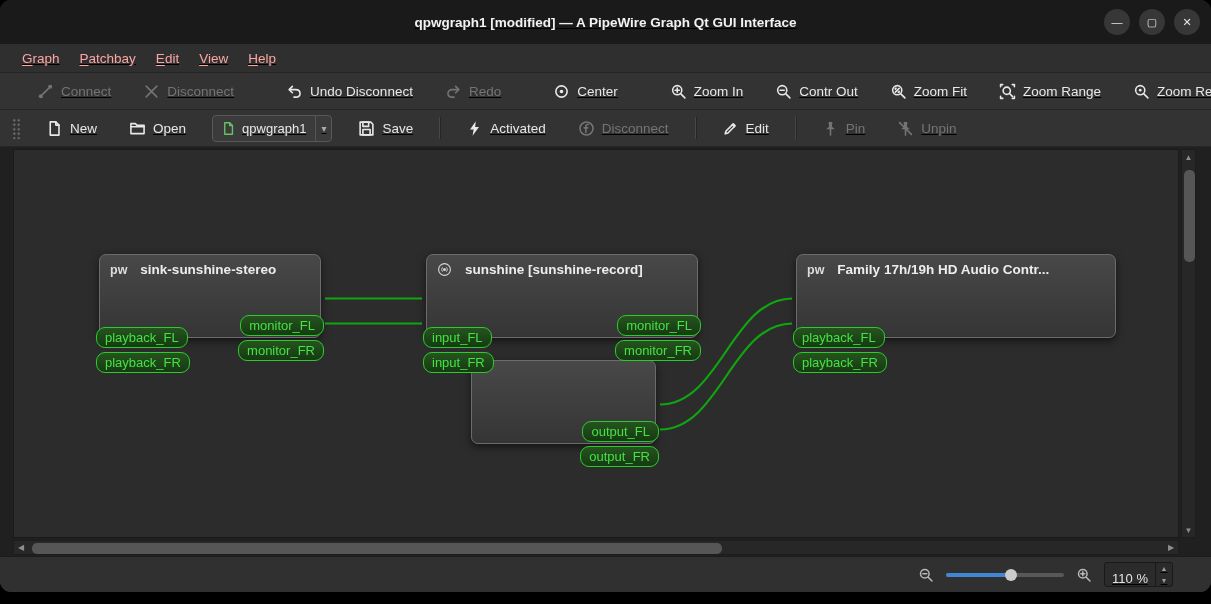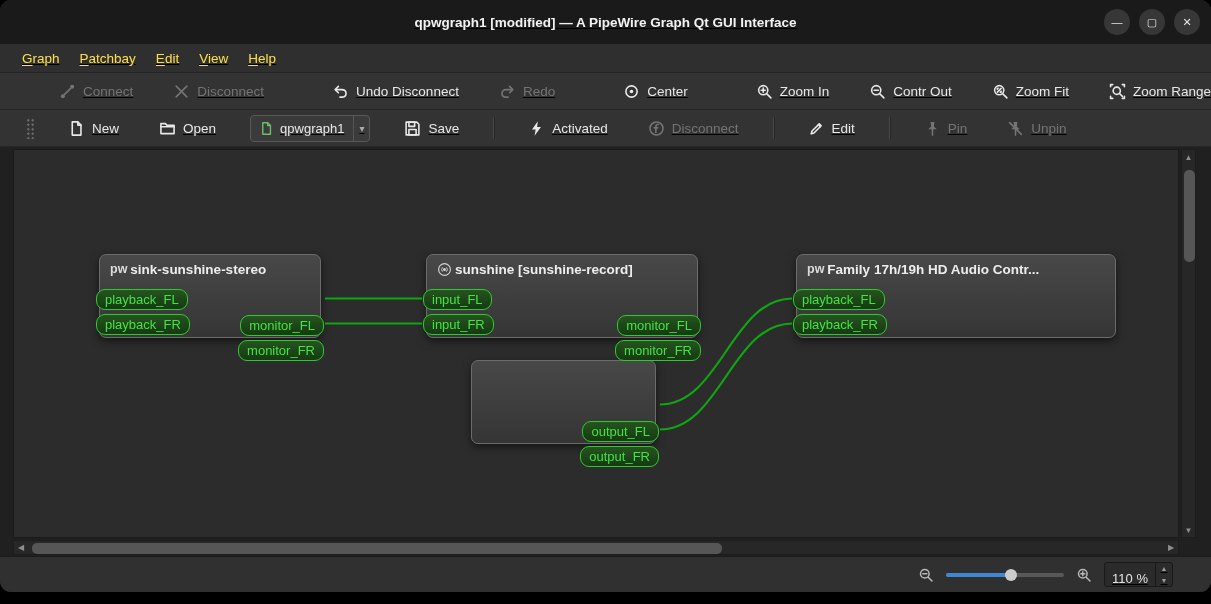--- a/index.html
+++ b/index.html
@@ -13,27 +13,27 @@
               display:flex; align-items:center; justify-content:center; }
   .title { color:#f2f2f2; font-weight:bold; font-size:13.5px; }
   .winbtns { position:absolute; right:11px; top:9px; display:flex; gap:9px; }
   .winbtn { width:26px; height:26px; border-radius:50%; background:#373737;
             color:#e6e6e6; display:flex; align-items:center; justify-content:center;
             font-size:11px; cursor:default; }
 
   
   .menubar { height:29px; background:#2f2f2f; display:flex; align-items:stretch;
              padding-left:12px; border-bottom:1px solid #242424; }
-  .menu-item { display:flex; align-items:center; padding:0 10px; color:#fde047;
+  .menu-item { display:flex; align-items:center; padding:0 10px; color:#fca5a5;
                font-size:13.5px; }
   .menu-item u { text-decoration:underline; text-underline-offset:2px; }
 
   
   .toolbar { height:37px; background:#333333; display:flex; align-items:center;
-             gap:18px; padding:0 20px; border-bottom:1px solid #262626; }
+             gap:10px; padding:0 6px; border-bottom:1px solid #262626; }
   .grip { width:9px; height:22px; margin:0 5px;
           background-image:radial-gradient(circle,#707070 1px,transparent 1.3px);
           background-size:4.5px 4.5px; background-position:1px 1px; }
   .tbtn { display:flex; align-items:center; gap:7px; padding:5px 11px;
           border-radius:4px; color:#e8e8e8; font-size:13.5px; white-space:nowrap; }
   .tbtn.disabled { color:#747474; }
   .tsep { width:1px; height:22px; background:#474747; margin:0 5px;
           box-shadow:1px 0 0 #262626; }
   .ticon { display:flex; }
   svg .f { fill:currentColor; stroke:none; }
@@ -45,30 +45,30 @@
             border-left:1px solid #555; align-self:stretch; display:flex; align-items:center; }
 
   
   .content { position:relative; height:409px; background:#202020; }
   .canvas { position:absolute; left:13px; top:2px; width:1166px; height:389px;
             background:#2c2c2c; border:1px solid #1a1a1a; overflow:hidden; }
   .wires { position:absolute; left:0; top:0; z-index:5; pointer-events:none; }
   .node { position:absolute; background:linear-gradient(#484848,#353535);
           border:1px solid #6b6b6b; border-radius:7px;
           box-shadow:0 3px 9px rgba(0,0,0,.55); }
-  .node-title { display:flex; align-items:flex-start; gap:3px; padding:7px 10px 0;
+  .node-title { display:flex; align-items:center; gap:13px; padding:7px 10px 0;
                 color:#ededed; font-weight:bold; font-size:13.5px;
                 white-space:nowrap; overflow:hidden; }
   .node-icon { display:flex; color:#d5d5d5; }
   .pw { font-size:12.5px; font-weight:bold; color:#dcdcdc; }
   .port { position:absolute; height:21px; display:flex; align-items:center;
           padding:0 8px; border:1.5px solid #2dca2d; border-radius:9px;
           background:linear-gradient(#26531f,#163a13); color:#44e244;
           font-size:13px; white-space:nowrap; z-index:3; }
-  .port.in  { left:-4px; }
+  .port.in  { left:-4px;margin-top:38px; }
   .port.out { right:-4px;margin-top:26px; }
 
   
   .vscroll { position:absolute; left:1181px; top:2px; width:15px; height:389px;
              background:#272727; border:1px solid #1d1d1d; display:flex;
              flex-direction:column; align-items:center; }
   .hscroll { position:absolute; left:13px; top:393px; width:1166px; height:15px;
              background:#272727; border:1px solid #1d1d1d; display:flex; align-items:center; }
   .sb-arrow { color:#8e8e8e; font-size:8px; width:14px; height:14px; flex:none;
               display:flex; align-items:center; justify-content:center; }

